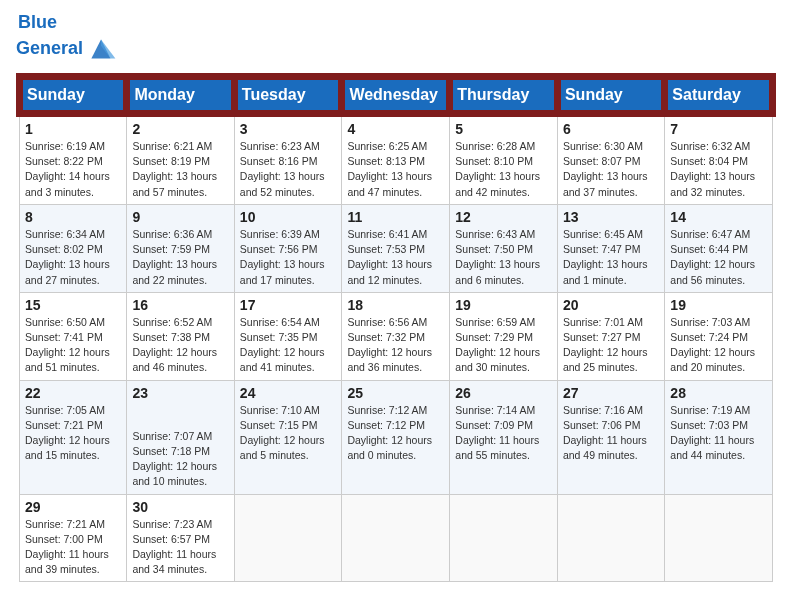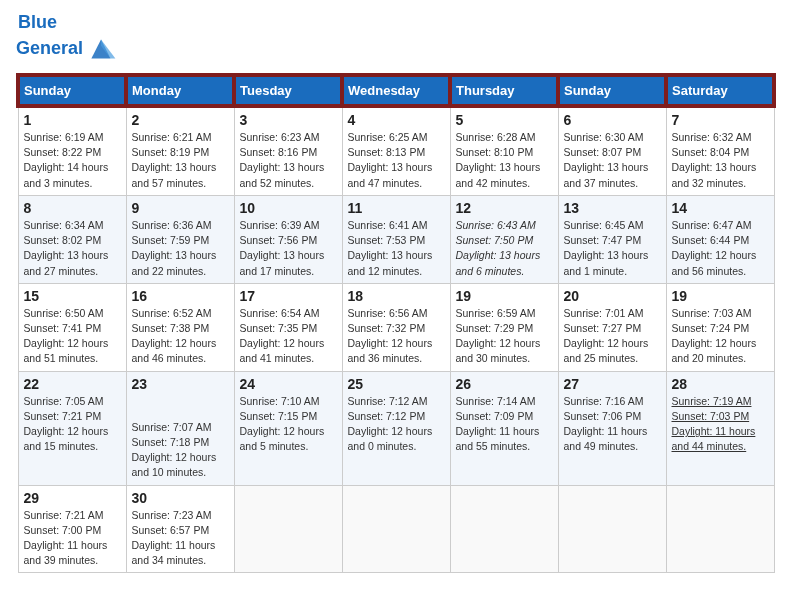--- a/index.html
+++ b/index.html
@@ -51,23 +51,23 @@
     .calendar {
       width: 100%;
       border-collapse: collapse;
       font-size: 11px;
     }
     .calendar thead tr th {
       background: #1a6cbe;
       color: #fff;
       padding: 6px 4px;
       text-align: left;
-      font-size: 13px;
+      font-size: 16px;
       font-weight: bold;
-      border: 4px solid #7f1d1d;
+      border: 7px solid #7f1d1d;
     }
     .calendar tbody tr td {
       vertical-align: top;
       border: 1px solid #ccc;
       padding: 4px 5px;
       width: 108px;
       min-height: 80px;
       background: #fff;
     }
     .calendar tbody tr:nth-child(even) td {
@@ -201,21 +201,21 @@
         </td>
         <td>
           <span class="day-num">11</span>
           <div class="day-detail" style="white-space: pre-line;">Sunrise: 6:41 AM
 Sunset: 7:53 PM
 Daylight: 13 hours
 and 12 minutes.</div>
         </td>
         <td>
           <span class="day-num">12</span>
-          <div class="day-detail" style="white-space: pre-line; font-style: italic;">Sunrise: 6:43 AM
+          <div class="day-detail" style="white-space: pre-line;">Sunrise: 6:43 AM
 Sunset: 7:50 PM
 Daylight: 13 hours
 and 6 minutes.</div>
         </td>
         <td>
           <span class="day-num">13</span>
           <div class="day-detail" style="white-space: pre-line;">Sunrise: 6:45 AM
 Sunset: 7:47 PM
 Daylight: 13 hours
 and 1 minute.</div>
@@ -317,21 +317,21 @@
         </td>
         <td>
           <span class="day-num">27</span>
           <div class="day-detail" style="white-space: pre-line;">Sunrise: 7:16 AM
 Sunset: 7:06 PM
 Daylight: 11 hours
 and 49 minutes.</div>
         </td>
         <td>
           <span class="day-num">28</span>
-          <div class="day-detail" style="white-space: pre-line; text-decoration: underline;">Sunrise: 7:19 AM
+          <div class="day-detail" style="white-space: pre-line;">Sunrise: 7:19 AM
 Sunset: 7:03 PM
 Daylight: 11 hours
 and 44 minutes.</div>
         </td>
       </tr>
       <tr>
         <td>
           <span class="day-num">29</span>
           <div class="day-detail" style="white-space: pre-line;">Sunrise: 7:21 AM
 Sunset: 7:00 PM

